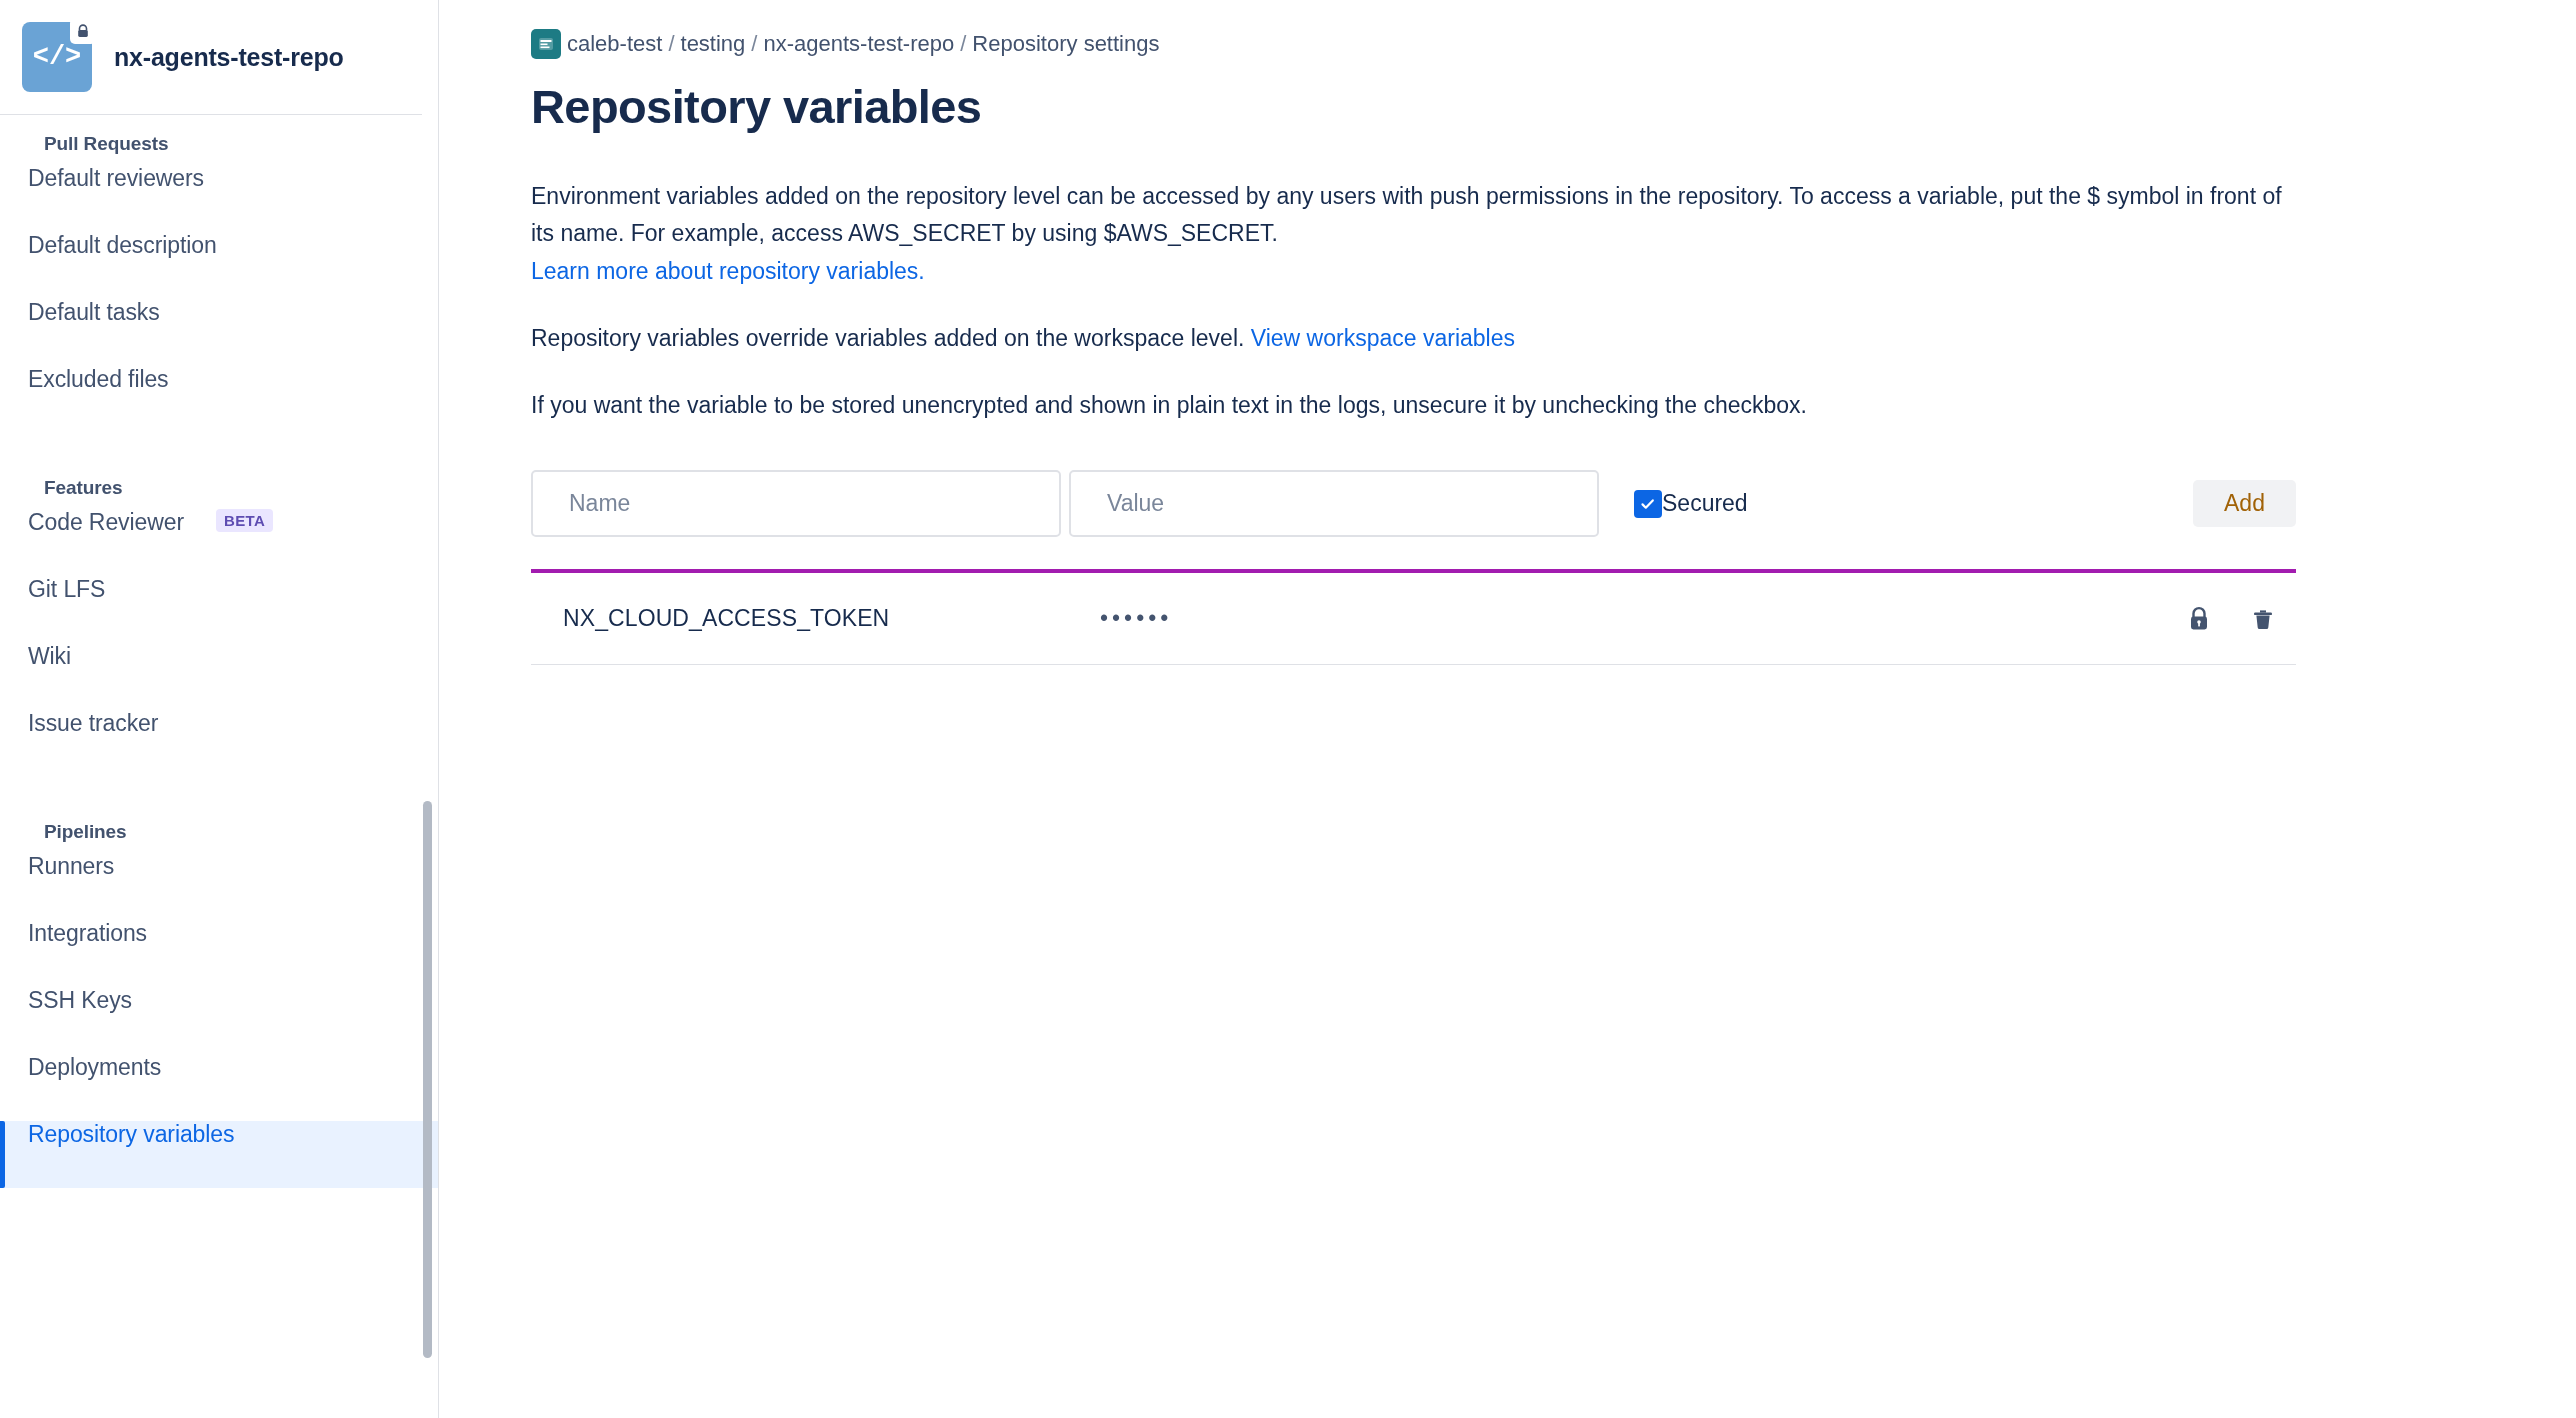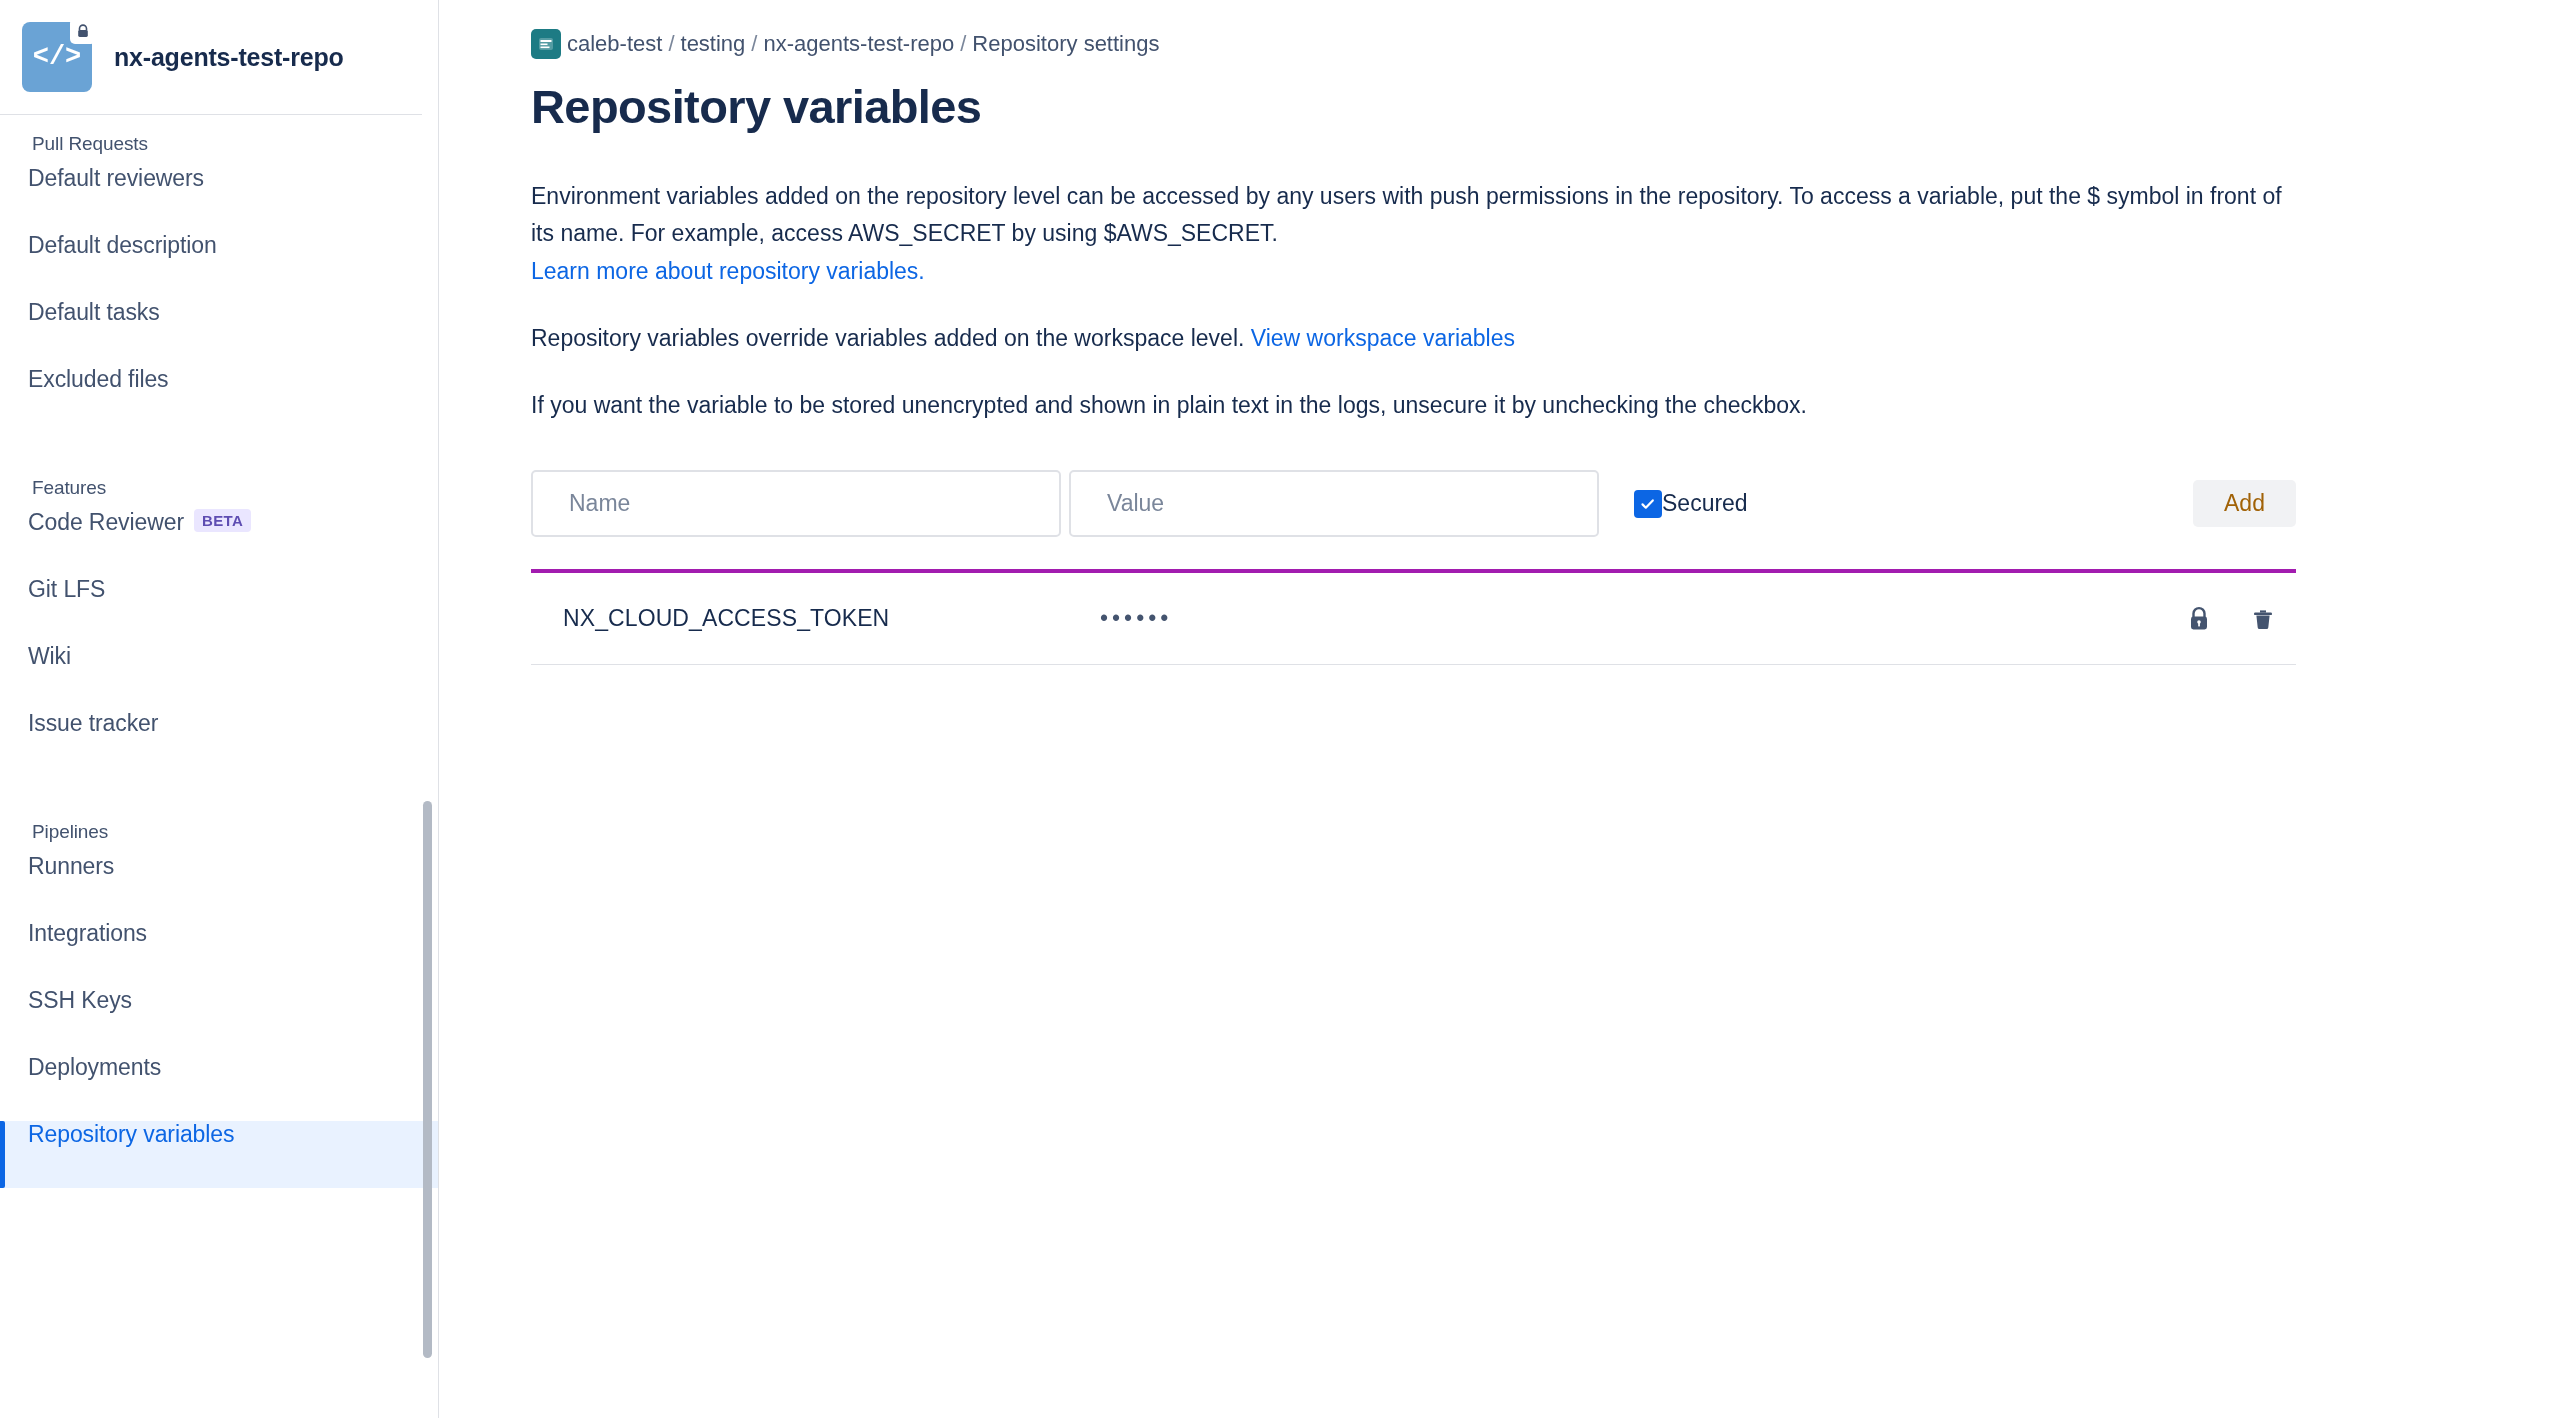--- a/index.html
+++ b/index.html
@@ -59,23 +59,23 @@
 
   .section-divider {
     height: 1px;
     background: #dfe1e6;
     margin: 0 16px 0 0;
   }
 
   .nav-group { padding: 0; }
   .group-label {
     font-size: 19px;
-    font-weight: normal;
+    font-weight: bold;
     color: #42526e;
-    padding: 18px 0 10px 32px;
+    padding: 18px 0 10px 44px;
     letter-spacing: -0.1px;
   }
   .nav-item {
     display: flex;
     align-items: flex-start;
     height: 67px;
     padding-left: 28px;
     font-size: 23px;
     color: #42526e;
     cursor: pointer;
@@ -88,21 +88,21 @@
   }
   .nav-item.selected::before {
     content: "";
     position: absolute;
     left: 0; top: 0; bottom: 0;
     width: 5px;
     background: #0c66e4;
     border-radius: 0 2px 2px 0;
   }
   .beta-pill {
-    margin-left: 10px;
+    margin-left: 32px;
     font-size: 15px;
     font-weight: bold;
     color: #5e4db2;
     background: #eae6ff;
     border-radius: 4px;
     padding: 3px 8px;
     letter-spacing: 0.4px;
   }
   .group-gap { height: 26px; }
 

